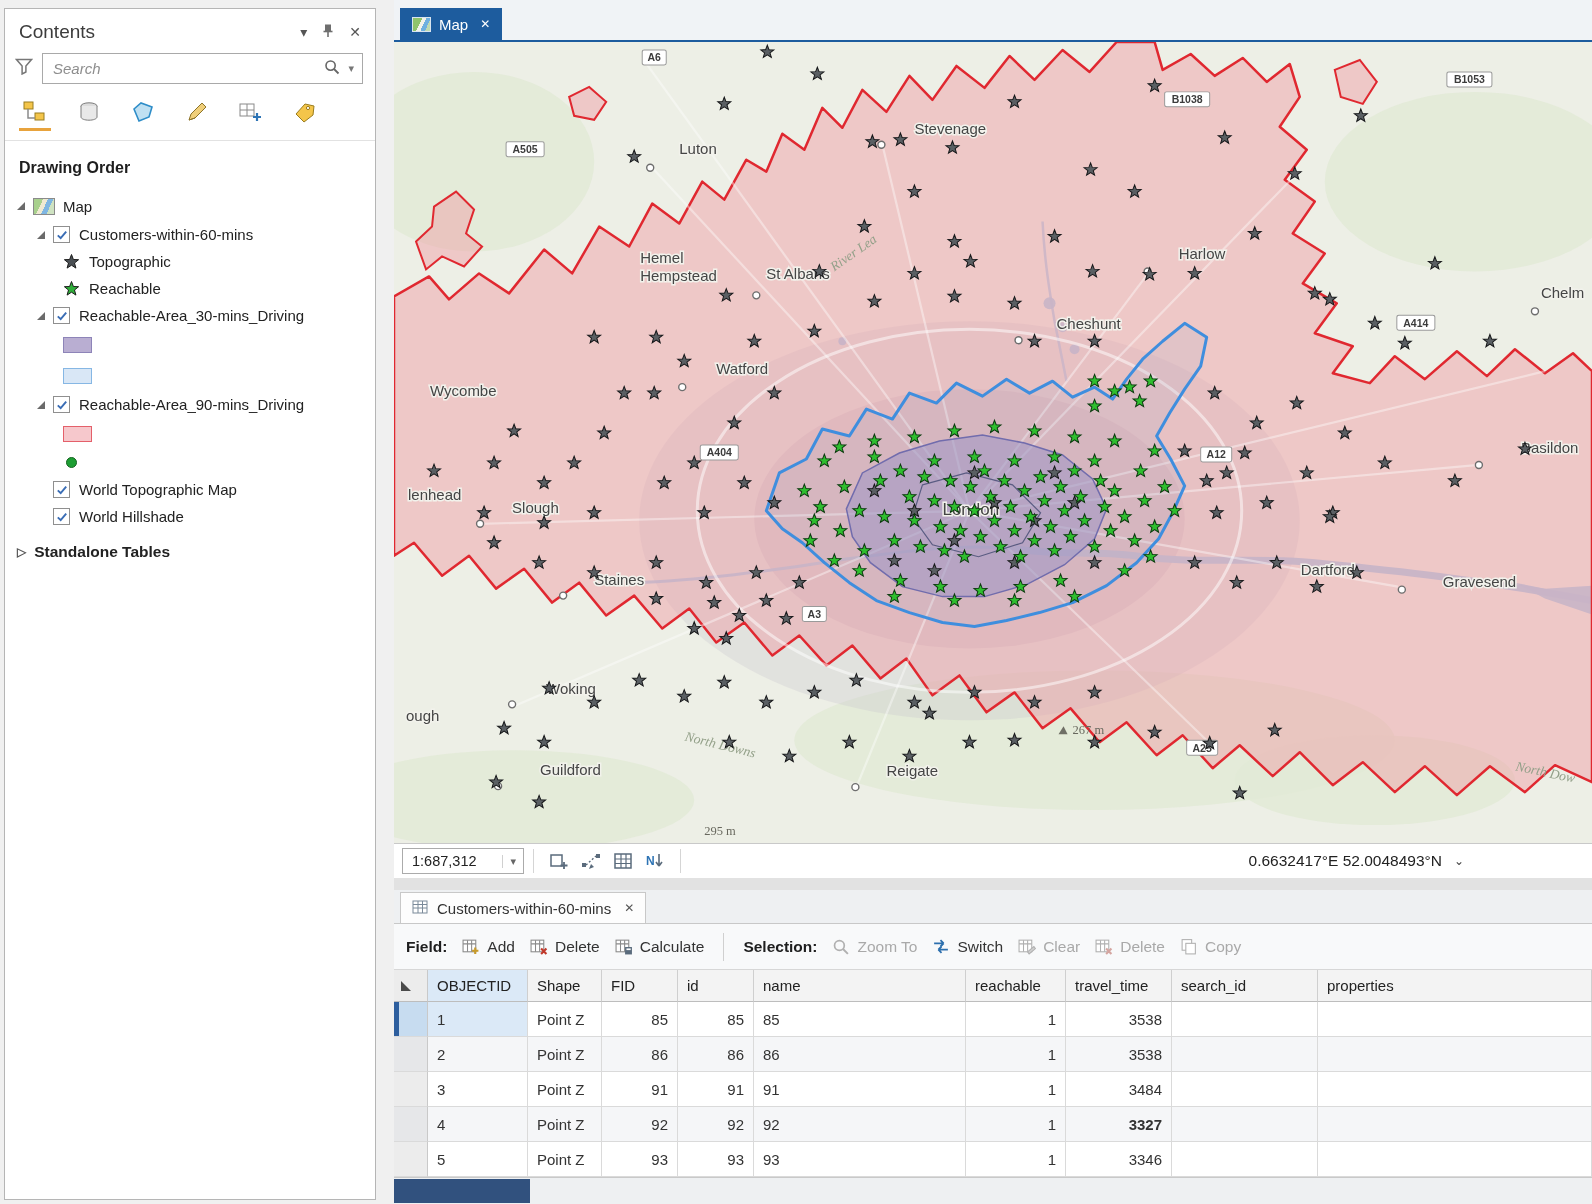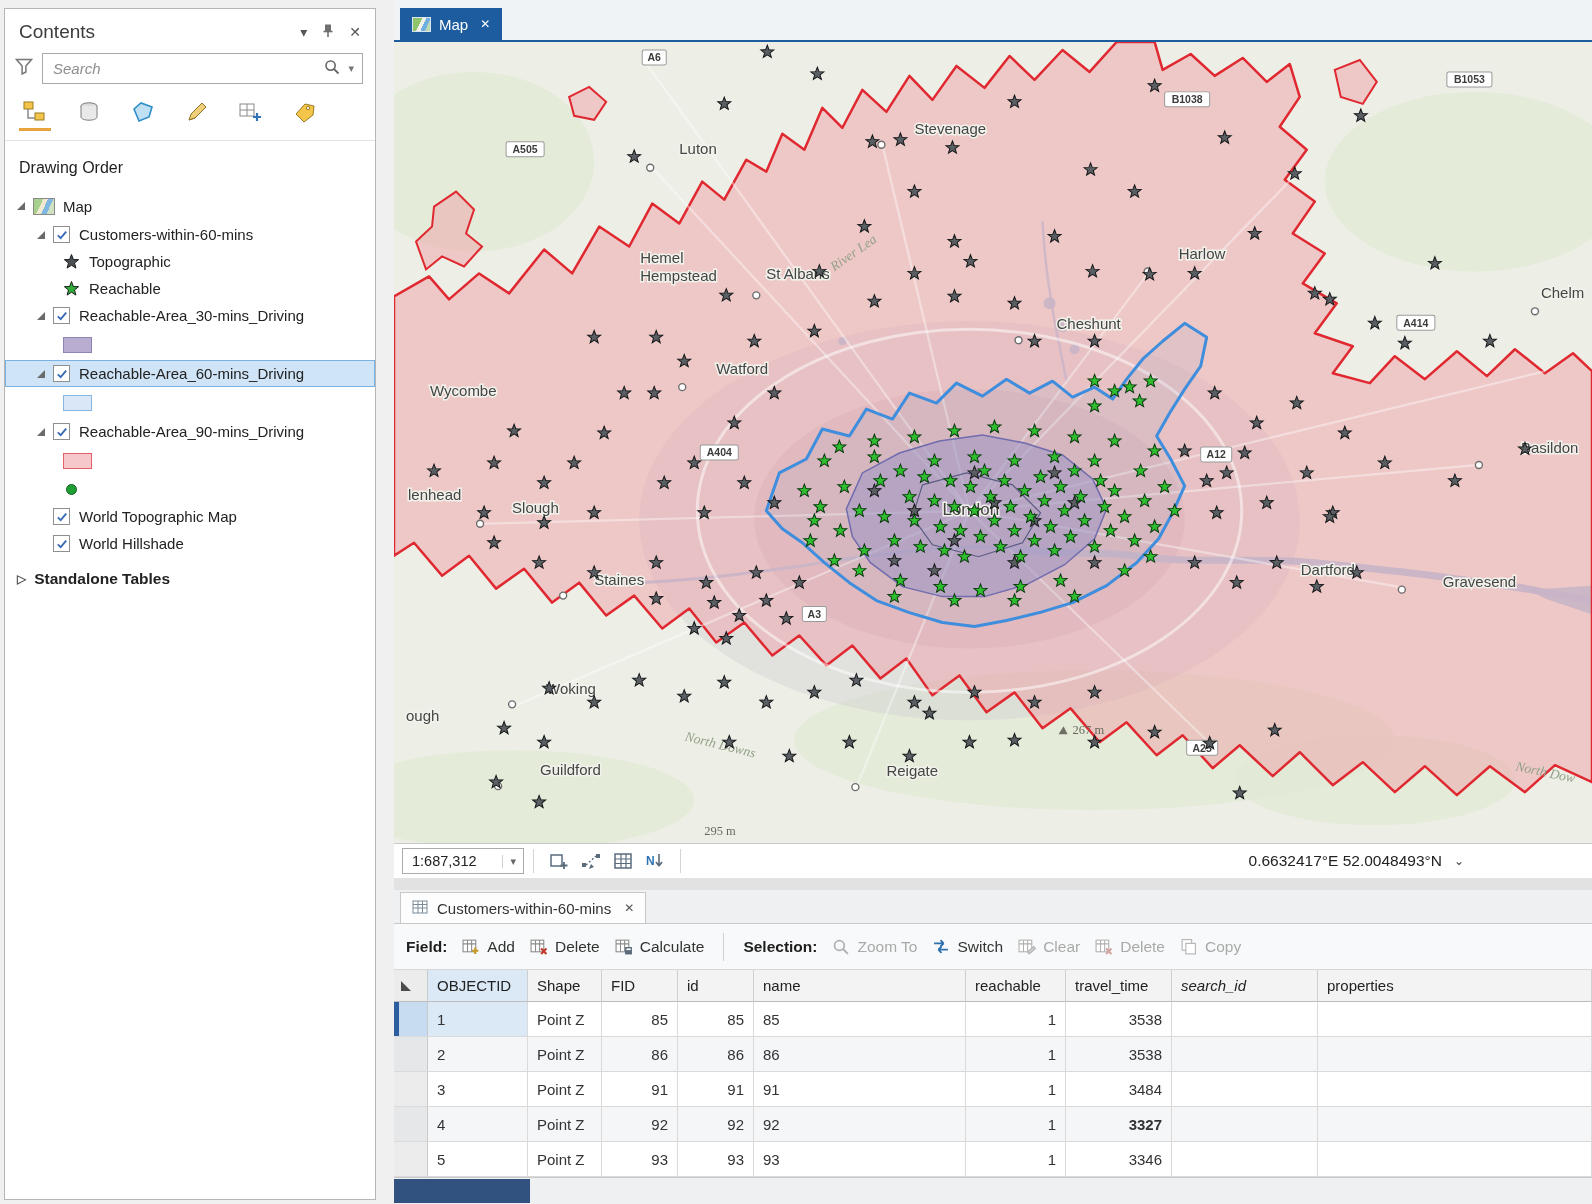--- a/index.html
+++ b/index.html
@@ -15,21 +15,21 @@
   .cp-search-row{display:flex;align-items:center;padding:2px 12px 0 10px;gap:9px;}
   .searchbox{flex:1;height:31px;border:1px solid #a9a9a9;display:flex;align-items:center;
     padding:0 8px;box-sizing:border-box;background:#fff;}
   .searchbox input{border:none;outline:none;flex:1;font-size:15px;font-family:inherit;min-width:0;}
   .searchbox input::placeholder{font-style:italic;color:#8e8e8e;}
   .searchbox .caret{color:#777;font-size:11px;margin-left:8px;}
   .cp-tools{display:flex;gap:22px;padding:12px 0 8px 14px;align-items:center;}
   .cp-tool{width:32px;height:32px;display:flex;align-items:center;justify-content:center;}
   .cp-tool.active{box-shadow:0 3px 0 #e8a33d;}
   .cp-div{height:1px;background:#e2e2e2;margin:4px 0 6px 0;}
-  .cp-heading{font-size:16px;font-weight:400;color:#1e1e1e;padding:12px 0 14px 14px;}
+  .cp-heading{font-size:16px;font-weight:700;color:#1e1e1e;padding:12px 0 14px 14px;}
   .trow{display:flex;align-items:center;height:27px;font-size:15px;color:#222;}
   .trow.tall{height:31px;}
   .ind1{padding-left:12px;}
   .ind2{padding-left:32px;}
   .ind3{padding-left:58px;}
   .sel{background:#cfe4f7;box-shadow:inset 0 0 0 1px #79b2e3;}
   .exp{width:0;height:0;border-bottom:8px solid #6a6a6a;border-left:8px solid transparent;
     margin-right:8px;flex:none;}
   .exp.hidden{visibility:hidden;}
   .collapsed-arrow{color:#555;font-size:12px;margin-right:8px;}
@@ -216,29 +216,20 @@
           <span class="exp"></span>
           <span class="cb">
             <svg viewBox="0 0 16 16">
               <polyline points="3.2,8.4 6.5,11.6 12.8,4.2" fill="none" stroke="#3a6db5" stroke-width="2.2"></polyline>
             </svg>
           </span>
           <span class="tlabel">Reachable-Area_30-mins_Driving</span>
         </div>
         <div class="trow ind3 tall">
           <span class="swatch" style="background: rgb(185, 174, 210); border-color: rgb(141, 132, 184);"></span>
-        </div>
-        <div class="trow ind2 sel">
-          <span class="exp"></span>
-          <span class="cb">
-            <svg viewBox="0 0 16 16">
-              <polyline points="3.2,8.4 6.5,11.6 12.8,4.2" fill="none" stroke="#3a6db5" stroke-width="2.2"></polyline>
-            </svg>
-          </span>
-          <span class="tlabel">Reachable-Area_60-mins_Driving</span>
         </div>
         <div class="trow ind3 tall">
           <span class="swatch" style="background: rgb(217, 231, 246); border-color: rgb(134, 183, 228);"></span>
         </div>
         <div class="trow ind2">
           <span class="exp"></span>
           <span class="cb">
             <svg viewBox="0 0 16 16">
               <polyline points="3.2,8.4 6.5,11.6 12.8,4.2" fill="none" stroke="#3a6db5" stroke-width="2.2"></polyline>
             </svg>
@@ -764,21 +755,21 @@
           <div class="gcell selcell" style="width: 34px;">
             <span class="corner-tri"></span>
           </div>
           <div class="gcell hl" style="width: 100px;">OBJECTID</div>
           <div class="gcell" style="width: 74px;">Shape</div>
           <div class="gcell" style="width: 76px;">FID</div>
           <div class="gcell" style="width: 76px;">id</div>
           <div class="gcell" style="width: 212px;">name</div>
           <div class="gcell" style="width: 100px;">reachable</div>
           <div class="gcell" style="width: 106px;">travel_time</div>
-          <div class="gcell" style="width: 146px; font-style: italic;">search_id</div>
+          <div class="gcell" style="width: 146px;">search_id</div>
           <div class="gcell" style="width: 274px;">properties</div>
         </div>
       <div class="grow">
           <div class="gcell selcell cur" style="width: 34px;"></div>
           <div class="gcell activecell" style="width: 100px;">1</div>
           <div class="gcell" style="width: 74px;">Point Z</div>
           <div class="gcell num" style="width: 76px;">85</div>
           <div class="gcell num" style="width: 76px;">85</div>
           <div class="gcell" style="width: 212px;">85</div>
           <div class="gcell num" style="width: 100px;">1</div>

